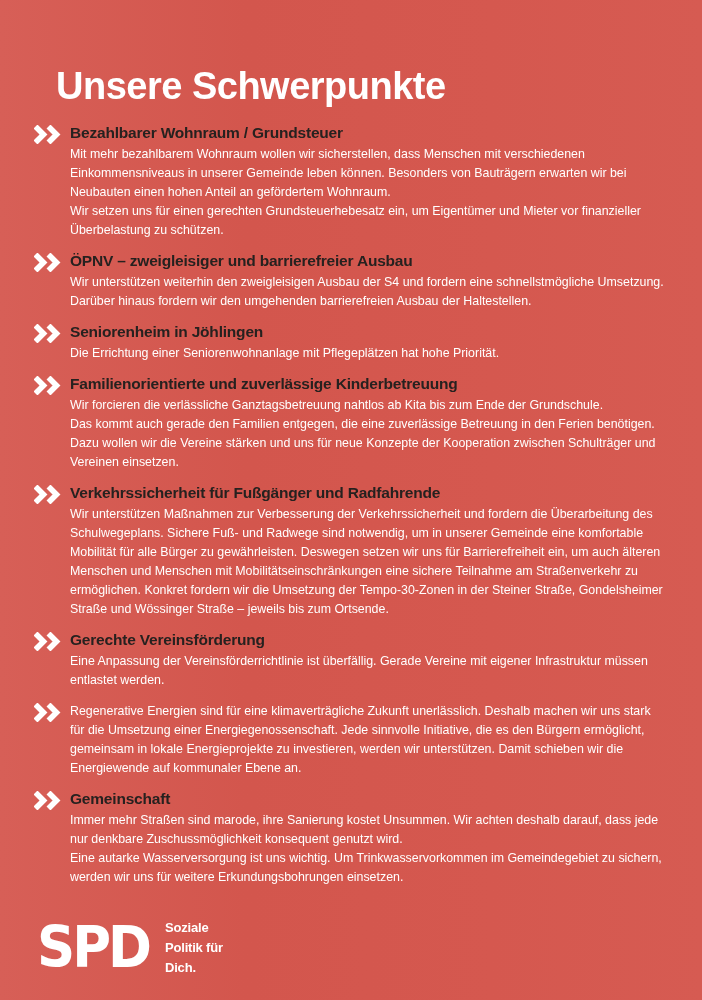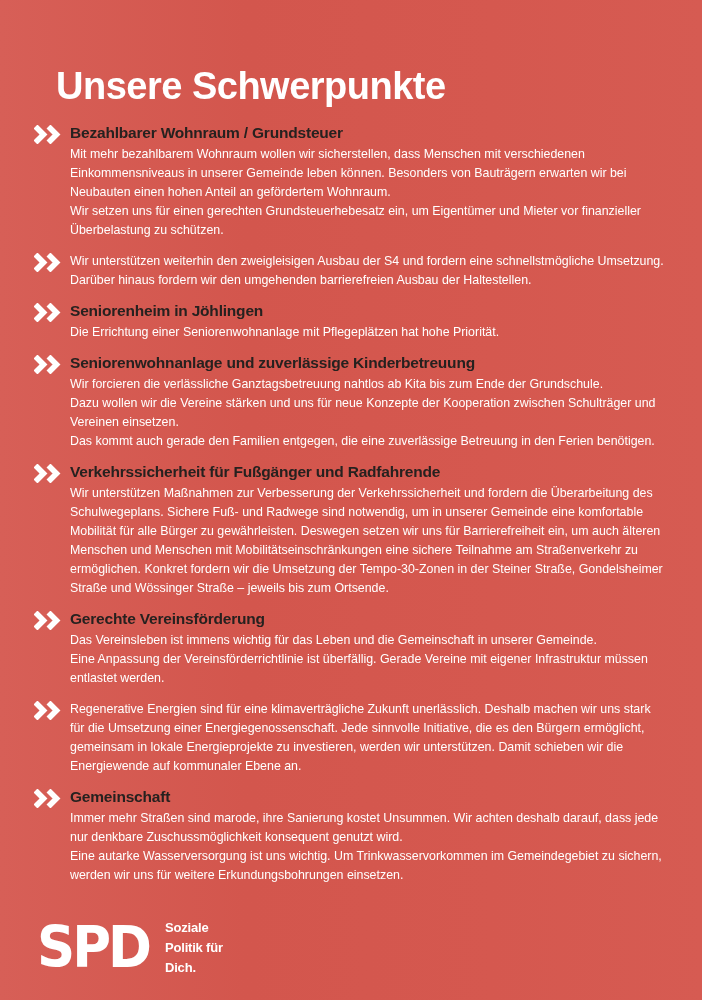--- a/index.html
+++ b/index.html
@@ -107,20 +107,21 @@
   </div>
 
   <div class="section">
     <div class="chevron-cell">
       <svg width="30" height="19" viewBox="0 0 30 19" aria-hidden="true">
         <path d="M1.5 1.5 L9.5 9.5 L1.5 17.5" fill="none" stroke="#ffffff" stroke-width="5.6" stroke-linecap="butt" stroke-linejoin="miter"></path>
         <path d="M14.5 1.5 L22.5 9.5 L14.5 17.5" fill="none" stroke="#ffffff" stroke-width="5.6" stroke-linecap="butt" stroke-linejoin="miter"></path>
       </svg>
     </div>
     <div class="section-body">
+      <h2 class="section-heading">ÖPNV – zweigleisiger und barrierefreier Ausbau</h2>
       <div>
             <p class="para">Wir unterstützen weiterhin den zweigleisigen Ausbau der S4 und fordern eine schnellstmögliche Umsetzung. Darüber hinaus fordern wir den umgehenden barrierefreien Ausbau der Haltestellen.</p>
           </div>
     </div>
   </div>
 
   <div class="section">
     <div class="chevron-cell">
       <svg width="30" height="19" viewBox="0 0 30 19" aria-hidden="true">
         <path d="M1.5 1.5 L9.5 9.5 L1.5 17.5" fill="none" stroke="#ffffff" stroke-width="5.6" stroke-linecap="butt" stroke-linejoin="miter"></path>
@@ -136,25 +137,25 @@
   </div>
 
   <div class="section">
     <div class="chevron-cell">
       <svg width="30" height="19" viewBox="0 0 30 19" aria-hidden="true">
         <path d="M1.5 1.5 L9.5 9.5 L1.5 17.5" fill="none" stroke="#ffffff" stroke-width="5.6" stroke-linecap="butt" stroke-linejoin="miter"></path>
         <path d="M14.5 1.5 L22.5 9.5 L14.5 17.5" fill="none" stroke="#ffffff" stroke-width="5.6" stroke-linecap="butt" stroke-linejoin="miter"></path>
       </svg>
     </div>
     <div class="section-body">
-      <h2 class="section-heading">Seniorenwohnanlage und zuverlässige Kinderbetreuung</h2>
+      <h2 class="section-heading">Familienorientierte und zuverlässige Kinderbetreuung</h2>
       <div>
             <p class="para">Wir forcieren die verlässliche Ganztagsbetreuung nahtlos ab Kita bis zum Ende der Grundschule.</p>
+            <p class="para">Das kommt auch gerade den Familien entgegen, die eine zuverlässige Betreuung in den Ferien benötigen.</p>
             <p class="para">Dazu wollen wir die Vereine stärken und uns für neue Konzepte der Kooperation zwischen Schulträger und Vereinen einsetzen.</p>
-            <p class="para">Das kommt auch gerade den Familien entgegen, die eine zuverlässige Betreuung in den Ferien benötigen.</p>
           </div>
     </div>
   </div>
 
   <div class="section">
     <div class="chevron-cell">
       <svg width="30" height="19" viewBox="0 0 30 19" aria-hidden="true">
         <path d="M1.5 1.5 L9.5 9.5 L1.5 17.5" fill="none" stroke="#ffffff" stroke-width="5.6" stroke-linecap="butt" stroke-linejoin="miter"></path>
         <path d="M14.5 1.5 L22.5 9.5 L14.5 17.5" fill="none" stroke="#ffffff" stroke-width="5.6" stroke-linecap="butt" stroke-linejoin="miter"></path>
       </svg>
@@ -170,21 +171,20 @@
   <div class="section">
     <div class="chevron-cell">
       <svg width="30" height="19" viewBox="0 0 30 19" aria-hidden="true">
         <path d="M1.5 1.5 L9.5 9.5 L1.5 17.5" fill="none" stroke="#ffffff" stroke-width="5.6" stroke-linecap="butt" stroke-linejoin="miter"></path>
         <path d="M14.5 1.5 L22.5 9.5 L14.5 17.5" fill="none" stroke="#ffffff" stroke-width="5.6" stroke-linecap="butt" stroke-linejoin="miter"></path>
       </svg>
     </div>
     <div class="section-body">
       <h2 class="section-heading">Gerechte Vereinsförderung</h2>
       <div>
-            <p class="para">Das Vereinsleben ist immens wichtig für das Leben und die Gemeinschaft in unserer Gemeinde.</p>
             <p class="para">Eine Anpassung der Vereinsförderrichtlinie ist überfällig. Gerade Vereine mit eigener Infrastruktur müssen entlastet werden.</p>
           </div>
     </div>
   </div>
 
   <div class="section">
     <div class="chevron-cell">
       <svg width="30" height="19" viewBox="0 0 30 19" aria-hidden="true">
         <path d="M1.5 1.5 L9.5 9.5 L1.5 17.5" fill="none" stroke="#ffffff" stroke-width="5.6" stroke-linecap="butt" stroke-linejoin="miter"></path>
         <path d="M14.5 1.5 L22.5 9.5 L14.5 17.5" fill="none" stroke="#ffffff" stroke-width="5.6" stroke-linecap="butt" stroke-linejoin="miter"></path>

